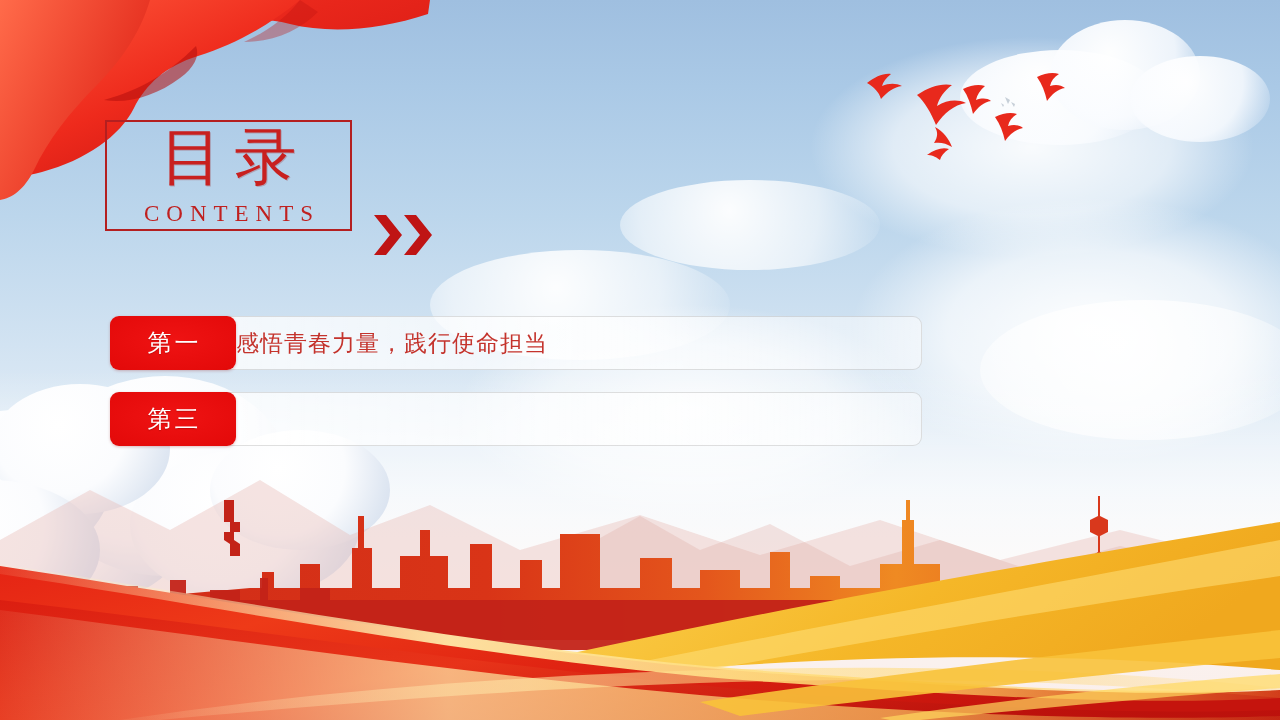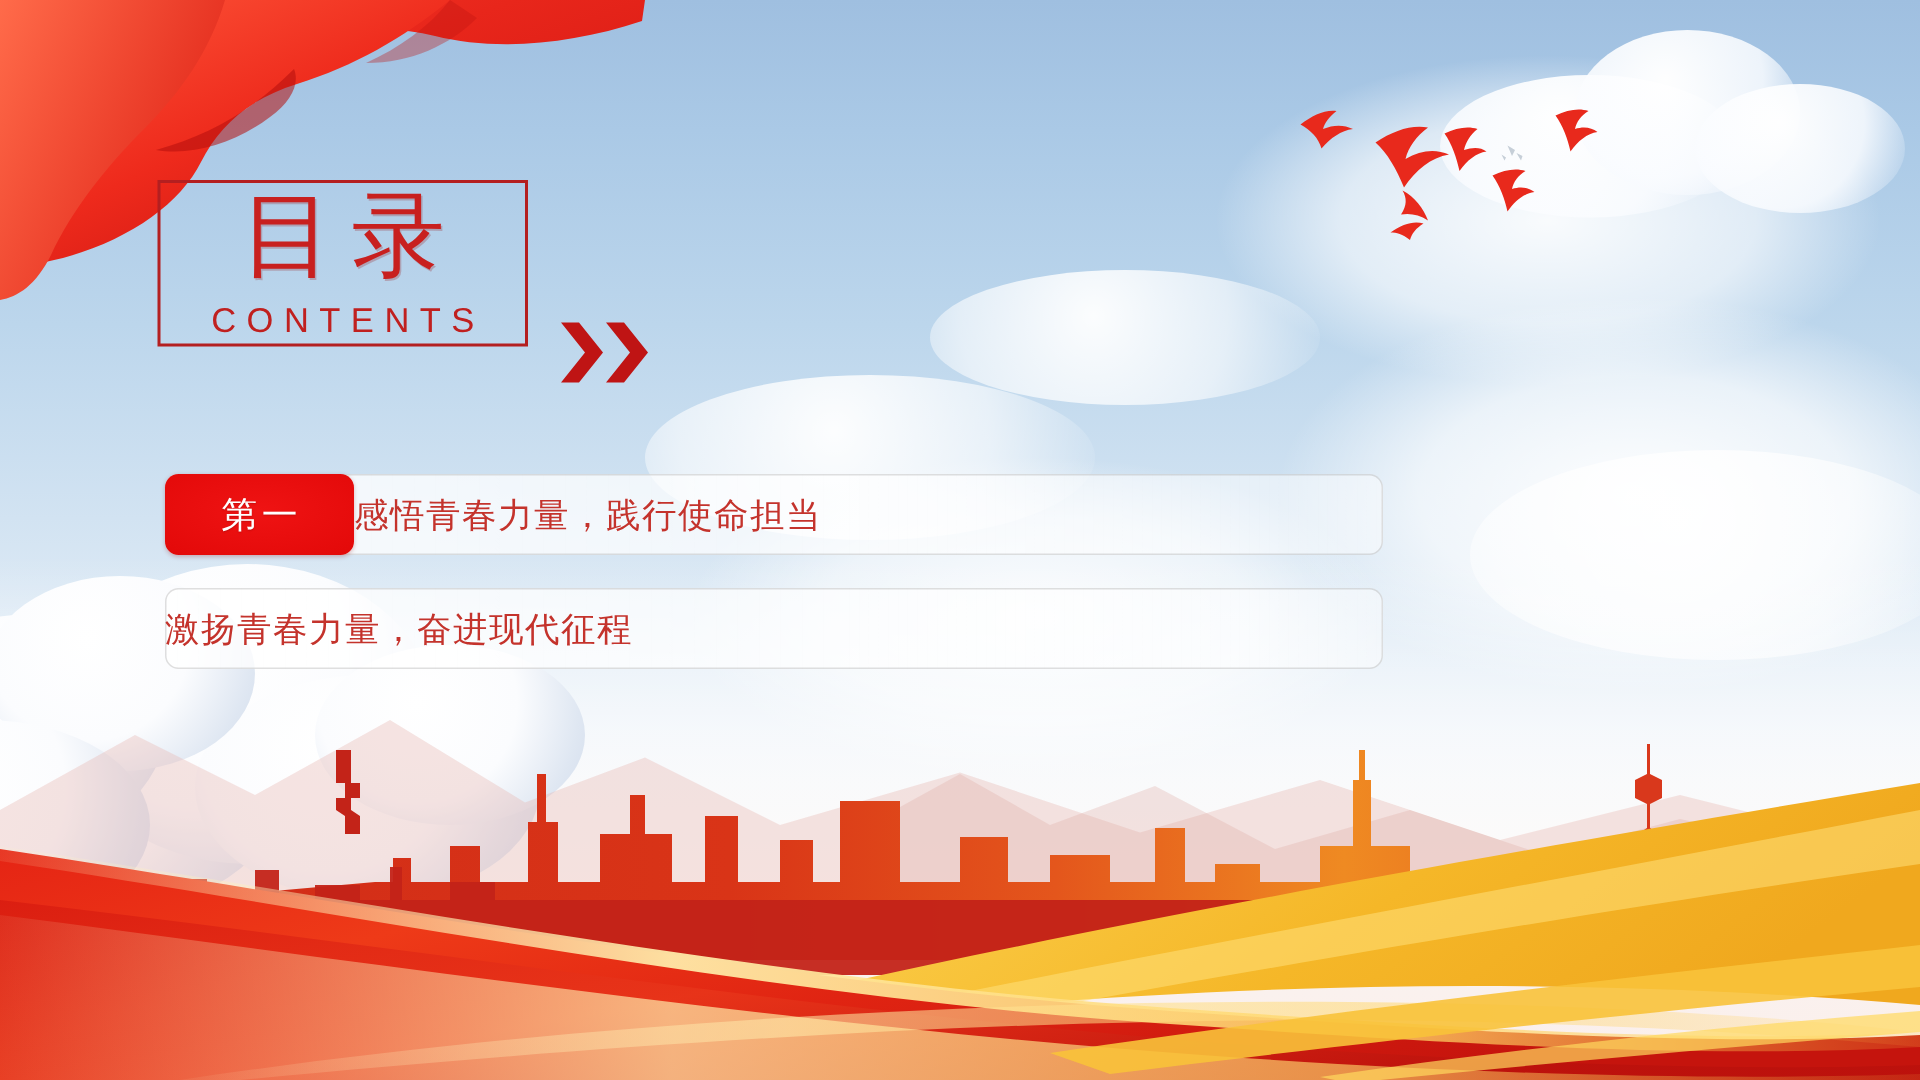--- a/index.html
+++ b/index.html
@@ -77,21 +77,21 @@
   }
   .heading-cn {
     font-family:"DejaVu Serif", serif;
     font-size:62px; line-height:1;
     color:#c8201f; letter-spacing:12px; text-indent:12px;
     font-weight:400;
     text-shadow:1px 1px 0 rgba(150,20,20,0.25);
   }
   .heading-en {
     margin-top:14px;
-    font-family:Liberation Sans, sans-serif;
+    font-family:Liberation Serif, serif;
     font-size:23px; line-height:1;
     color:#c0201f; letter-spacing:7px; text-indent:7px;
   }
 
   .chevrons { position:absolute; left:372px; top:212px; width:64px; height:46px; }
 
   
   .rows { position:absolute; left:110px; top:316px; width:812px; }
   .row {
     position:relative;
@@ -216,21 +216,23 @@
       <div class="row-bar"></div>
       <div class="badge">
         <span>第一</span>
       </div>
       <div class="row-text">感悟青春力量，践行使命担当</div>
     </div>
 
 
     <div class="row">
       <div class="row-bar"></div>
-      <div class="row-text">激扬青春力量，奋进现代征程</div>
+      <div class="badge">
+        <span>第三</span>
+      </div>
     </div>
 
   </div>
 
   <svg class="bottom" viewBox="0 0 1280 260" preserveAspectRatio="none">
     <defs>
       <linearGradient id="sky1" x1="0" y1="0" x2="1" y2="0">
         <stop offset="0%" stop-color="#cf2a18"></stop>
         <stop offset="38%" stop-color="#d93417"></stop>
         <stop offset="55%" stop-color="#e4561c"></stop>

